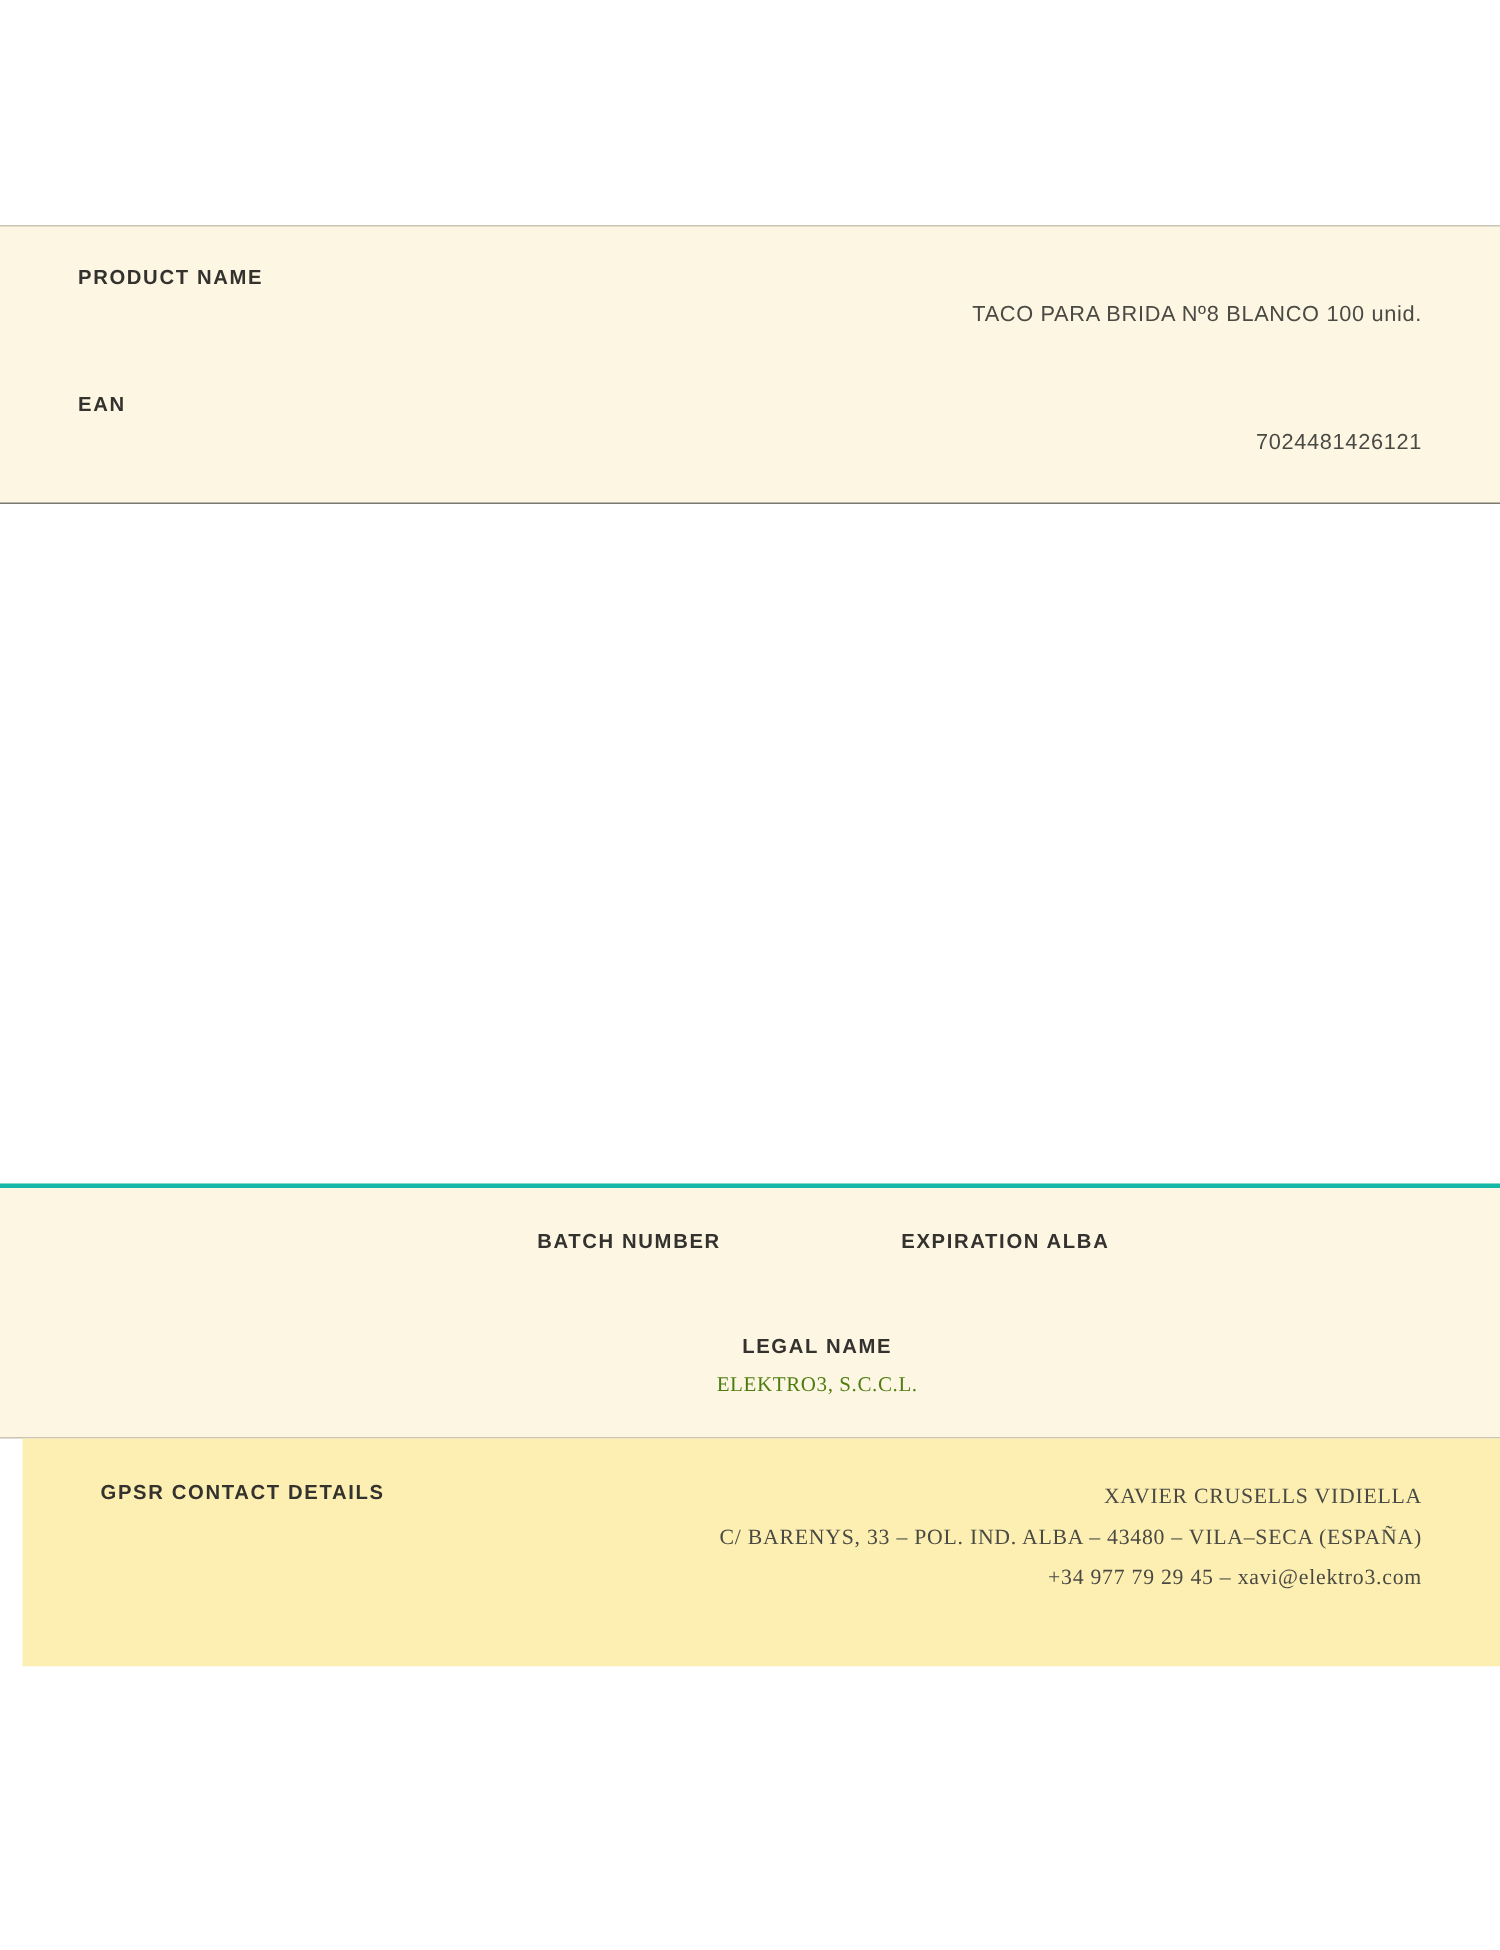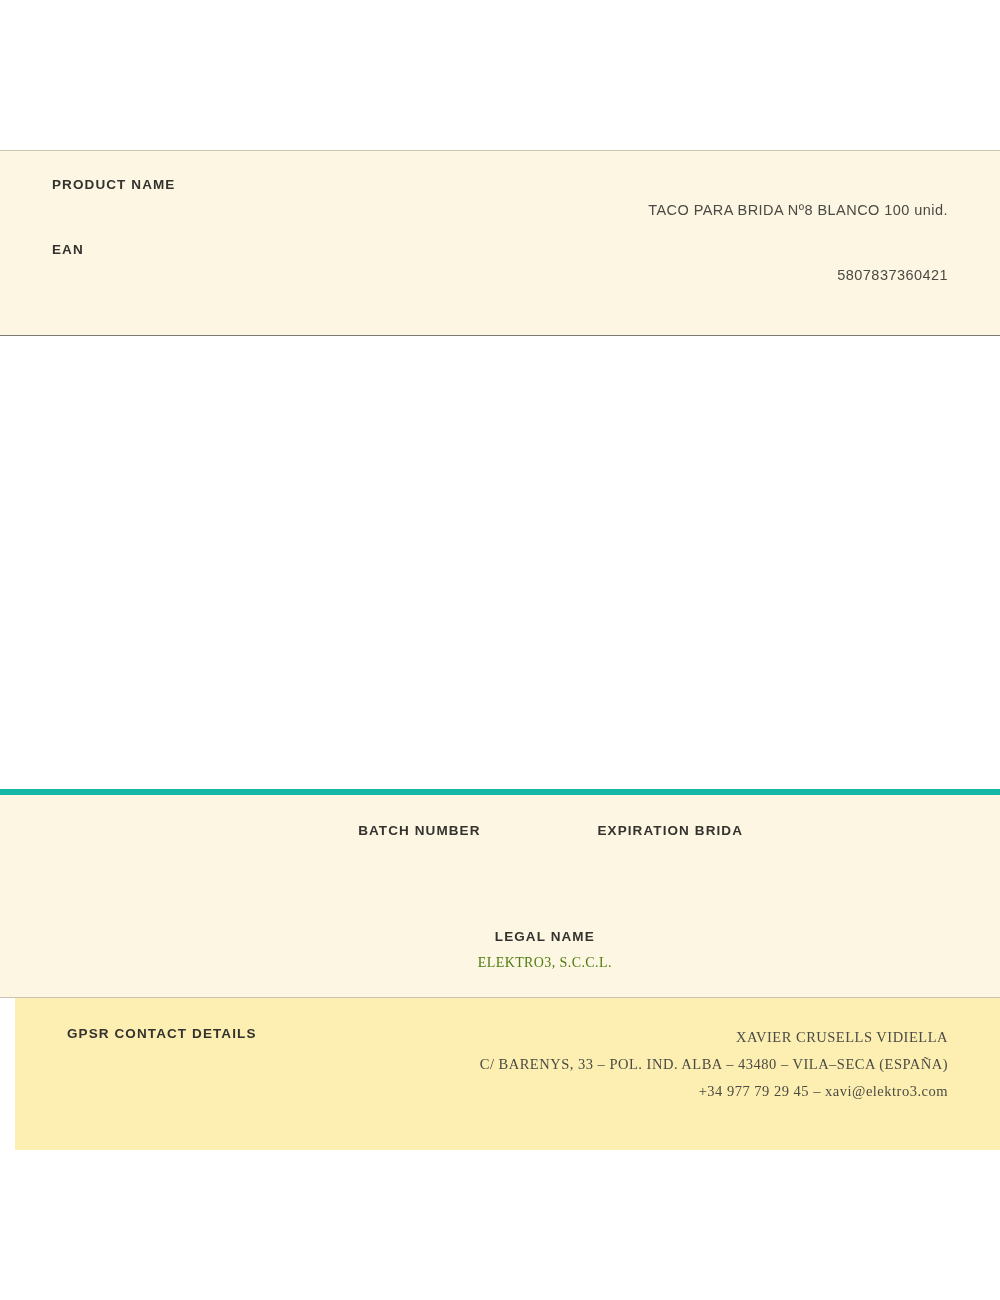--- a/index.html
+++ b/index.html
@@ -47,33 +47,33 @@
   }
   .field-value {
     font-size: 14.5px;
     letter-spacing: 0.45px;
     color: #4a4a44;
     margin: 0;
     font-weight: normal;
     text-align: right;
   }
   .field-group + .field-group {
-    margin-top: 24px;
+    margin-top: 44px;
   }
 
   
   .mid-blank {
     height: 453px;
     background: #ffffff;
   }
 
   
   .info-block {
     background: #fdf6e3;
-    border-top: 6px solid #14b8a6;
+    border-top: 3px solid #14b8a6;
     border-bottom: 1px solid #c9c4b4;
     padding: 28px 52px 24px 52px;
     box-sizing: border-box;
   }
   .info-row {
     display: flex;
     width: 100%;
   }
   .info-col {
     flex: 1 1 0;
@@ -97,21 +97,21 @@
   }
   .info-value {
     font-size: 14px;
     letter-spacing: 0.4px;
     color: #4d7c0f;
     margin: 0;
     min-height: 18px;
     font-family: Liberation Serif, serif;
   }
   .info-row.second-row {
-    margin-top: 62px;
+    margin-top: 26px;
   }
 
   
   .gpsr-block {
     background: #fdefb2;
     padding: 26px 52px 26px 52px;
     box-sizing: border-box;
     display: flex;
     align-items: flex-start;
     justify-content: space-between;
@@ -151,35 +151,35 @@
 
   <div class="top-blank"></div>
 
   <div class="product-block">
     <div class="field-group">
       <div class="field-label">PRODUCT NAME</div>
       <div class="field-value">TACO PARA BRIDA Nº8 BLANCO 100 unid.</div>
     </div>
     <div class="field-group">
       <div class="field-label">EAN</div>
-      <div class="field-value">5807837360421</div>
+      <div class="field-value">7024481426121</div>
     </div>
   </div>
 
   <div class="mid-blank"></div>
 
   <div class="info-block">
     <div class="info-row">
       <div class="info-col first-col"></div>
       <div class="info-col">
         <div class="info-label">BATCH NUMBER</div>
         <div class="info-value"></div>
       </div>
       <div class="info-col">
-        <div class="info-label">EXPIRATION BRIDA</div>
+        <div class="info-label">EXPIRATION ALBA</div>
         <div class="info-value"></div>
       </div>
       <div class="info-col spacer-col"></div>
     </div>
 
     <div class="info-row second-row">
       <div class="info-col first-col"></div>
       <div class="info-col">
         <div class="info-label">LEGAL NAME</div>
         <div class="info-value">ELEKTRO3, S.C.C.L.</div>

